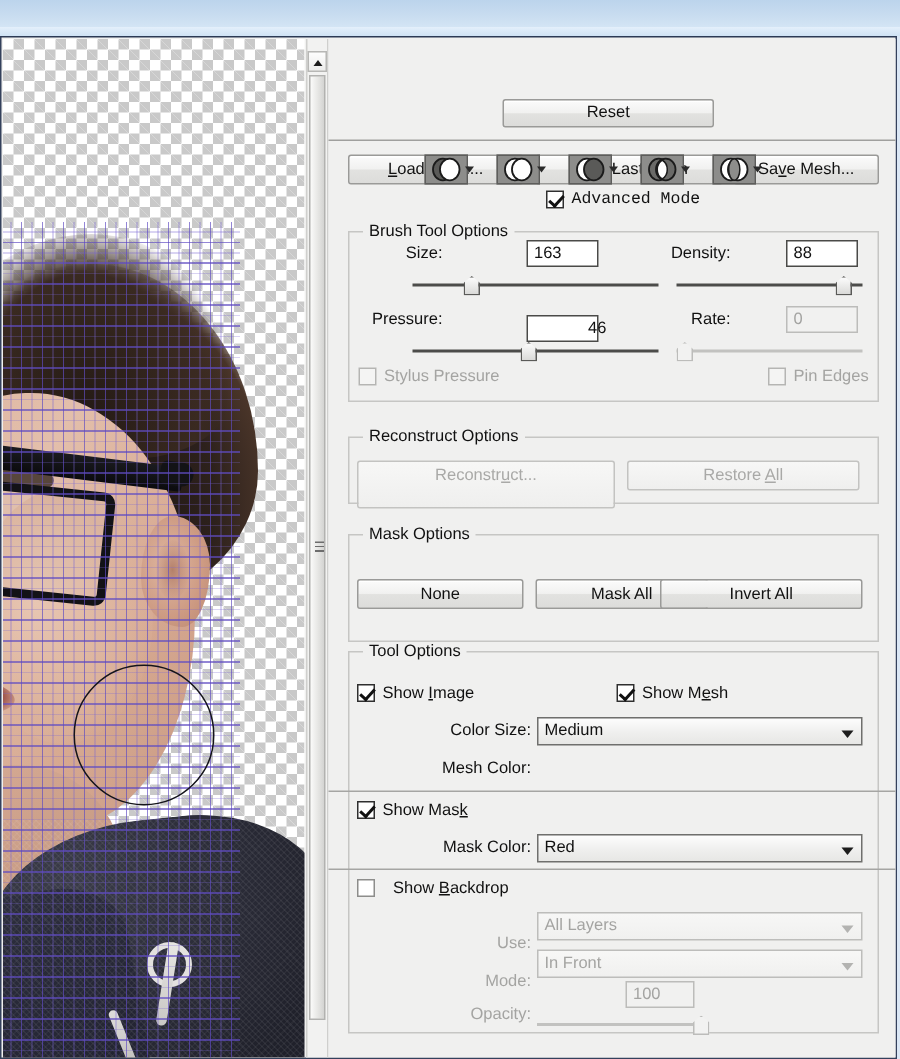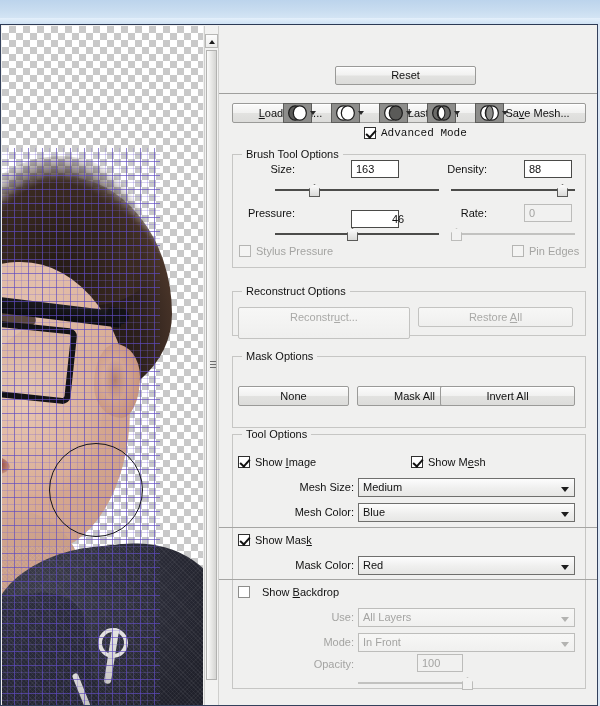--- a/index.html
+++ b/index.html
@@ -231,21 +231,21 @@
   u{text-decoration:underline;}
 
   
   .group{position:absolute;border:1px solid #c6c6c4;box-sizing:border-box;background:transparent;}
   .group>.gtitle{
     position:absolute;left:9px;top:-7px;background:#f0f0ef;padding:0 4px;
     font-size:11px;color:#111;white-space:nowrap;
   }
 
   .lbl-r{position:absolute;text-align:right;font-size:11px;color:#111;}
-  .lbl-r.dis{color:#a4a4a2;}
+  .lbl-r.dis{color:#a4a4a2;margin-top:12px;}
 
   .num{
     position:absolute;box-sizing:border-box;height:18px;width:48px;
     background:#fff;border:1px solid #4a4a48;
     font-size:11px;color:#111;line-height:16px;padding:0 4px;
     font-family:"Liberation Sans",sans-serif;
   }
   .num.disabled{background:#f1f1f0;border-color:#bcbcba;color:#a4a4a2;}
 
   .slider{position:absolute;height:12px;}
@@ -466,31 +466,27 @@
 
       <div class="cb" style="position:absolute;left:19px;top:430px;">
         <span class="box checked"></span>
         <span class="lbl">Show <u>I</u>mage</span>
       </div>
       <div class="cb" style="position:absolute;left:192px;top:430px;align-items:center;">
         <span class="box checked"></span>
         <span class="lbl">Show M<u>e</u>sh</span>
       </div>
 
-      <div class="lbl-r" style="left:55px;top:455px;width:80px;">Mesh Size:</div>
+      <div class="lbl-r" style="left:55px;top:455px;width:80px;">Color Size:</div>
       <div class="combo" style="left:139px;top:452px;width:217px;">
         <span>Medium</span>
         <i class="car"></i>
       </div>
 
       <div class="lbl-r" style="left:55px;top:480px;width:80px;">Mesh Color:</div>
-      <div class="combo" style="left:139px;top:477px;width:217px;">
-        <span>Blue</span>
-        <i class="car"></i>
-      </div>
 
       <div class="sep" style="top:501px;"></div>
 
       <div class="cb" style="position:absolute;left:19px;top:508px;">
         <span class="box checked"></span>
         <span class="lbl">Show Mas<u>k</u></span>
       </div>
 
       <div class="lbl-r" style="left:55px;top:533px;width:80px;">Mask Color:</div>
       <div class="combo" style="left:139px;top:530px;width:217px;">

